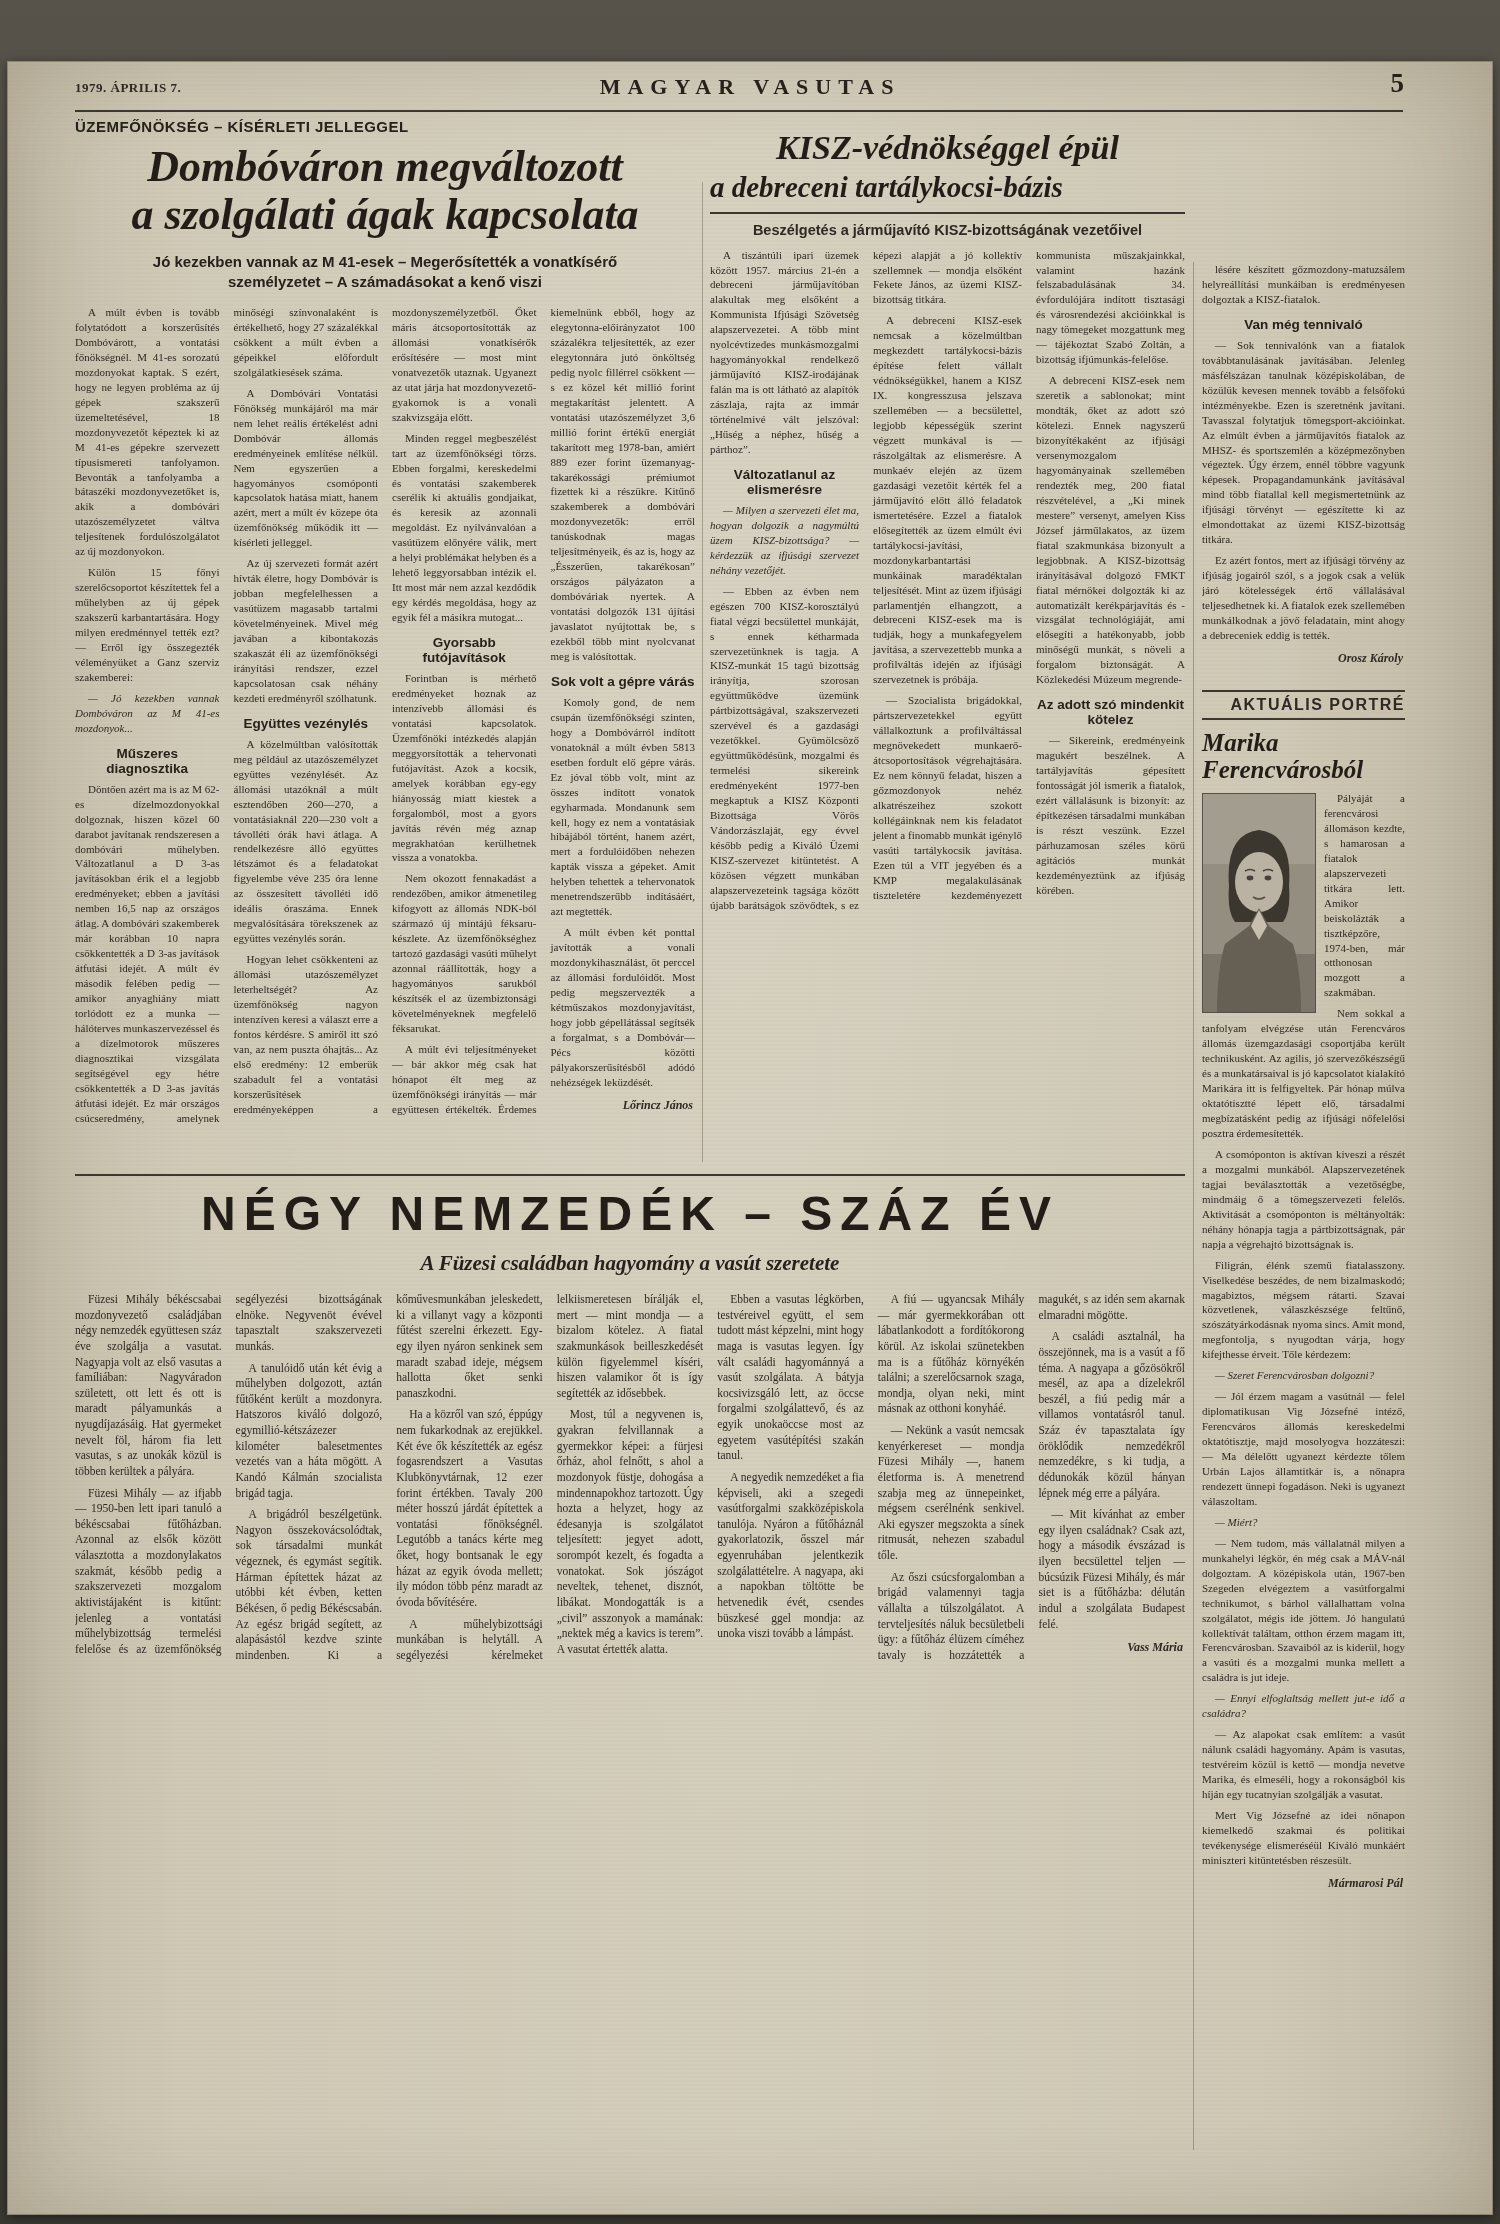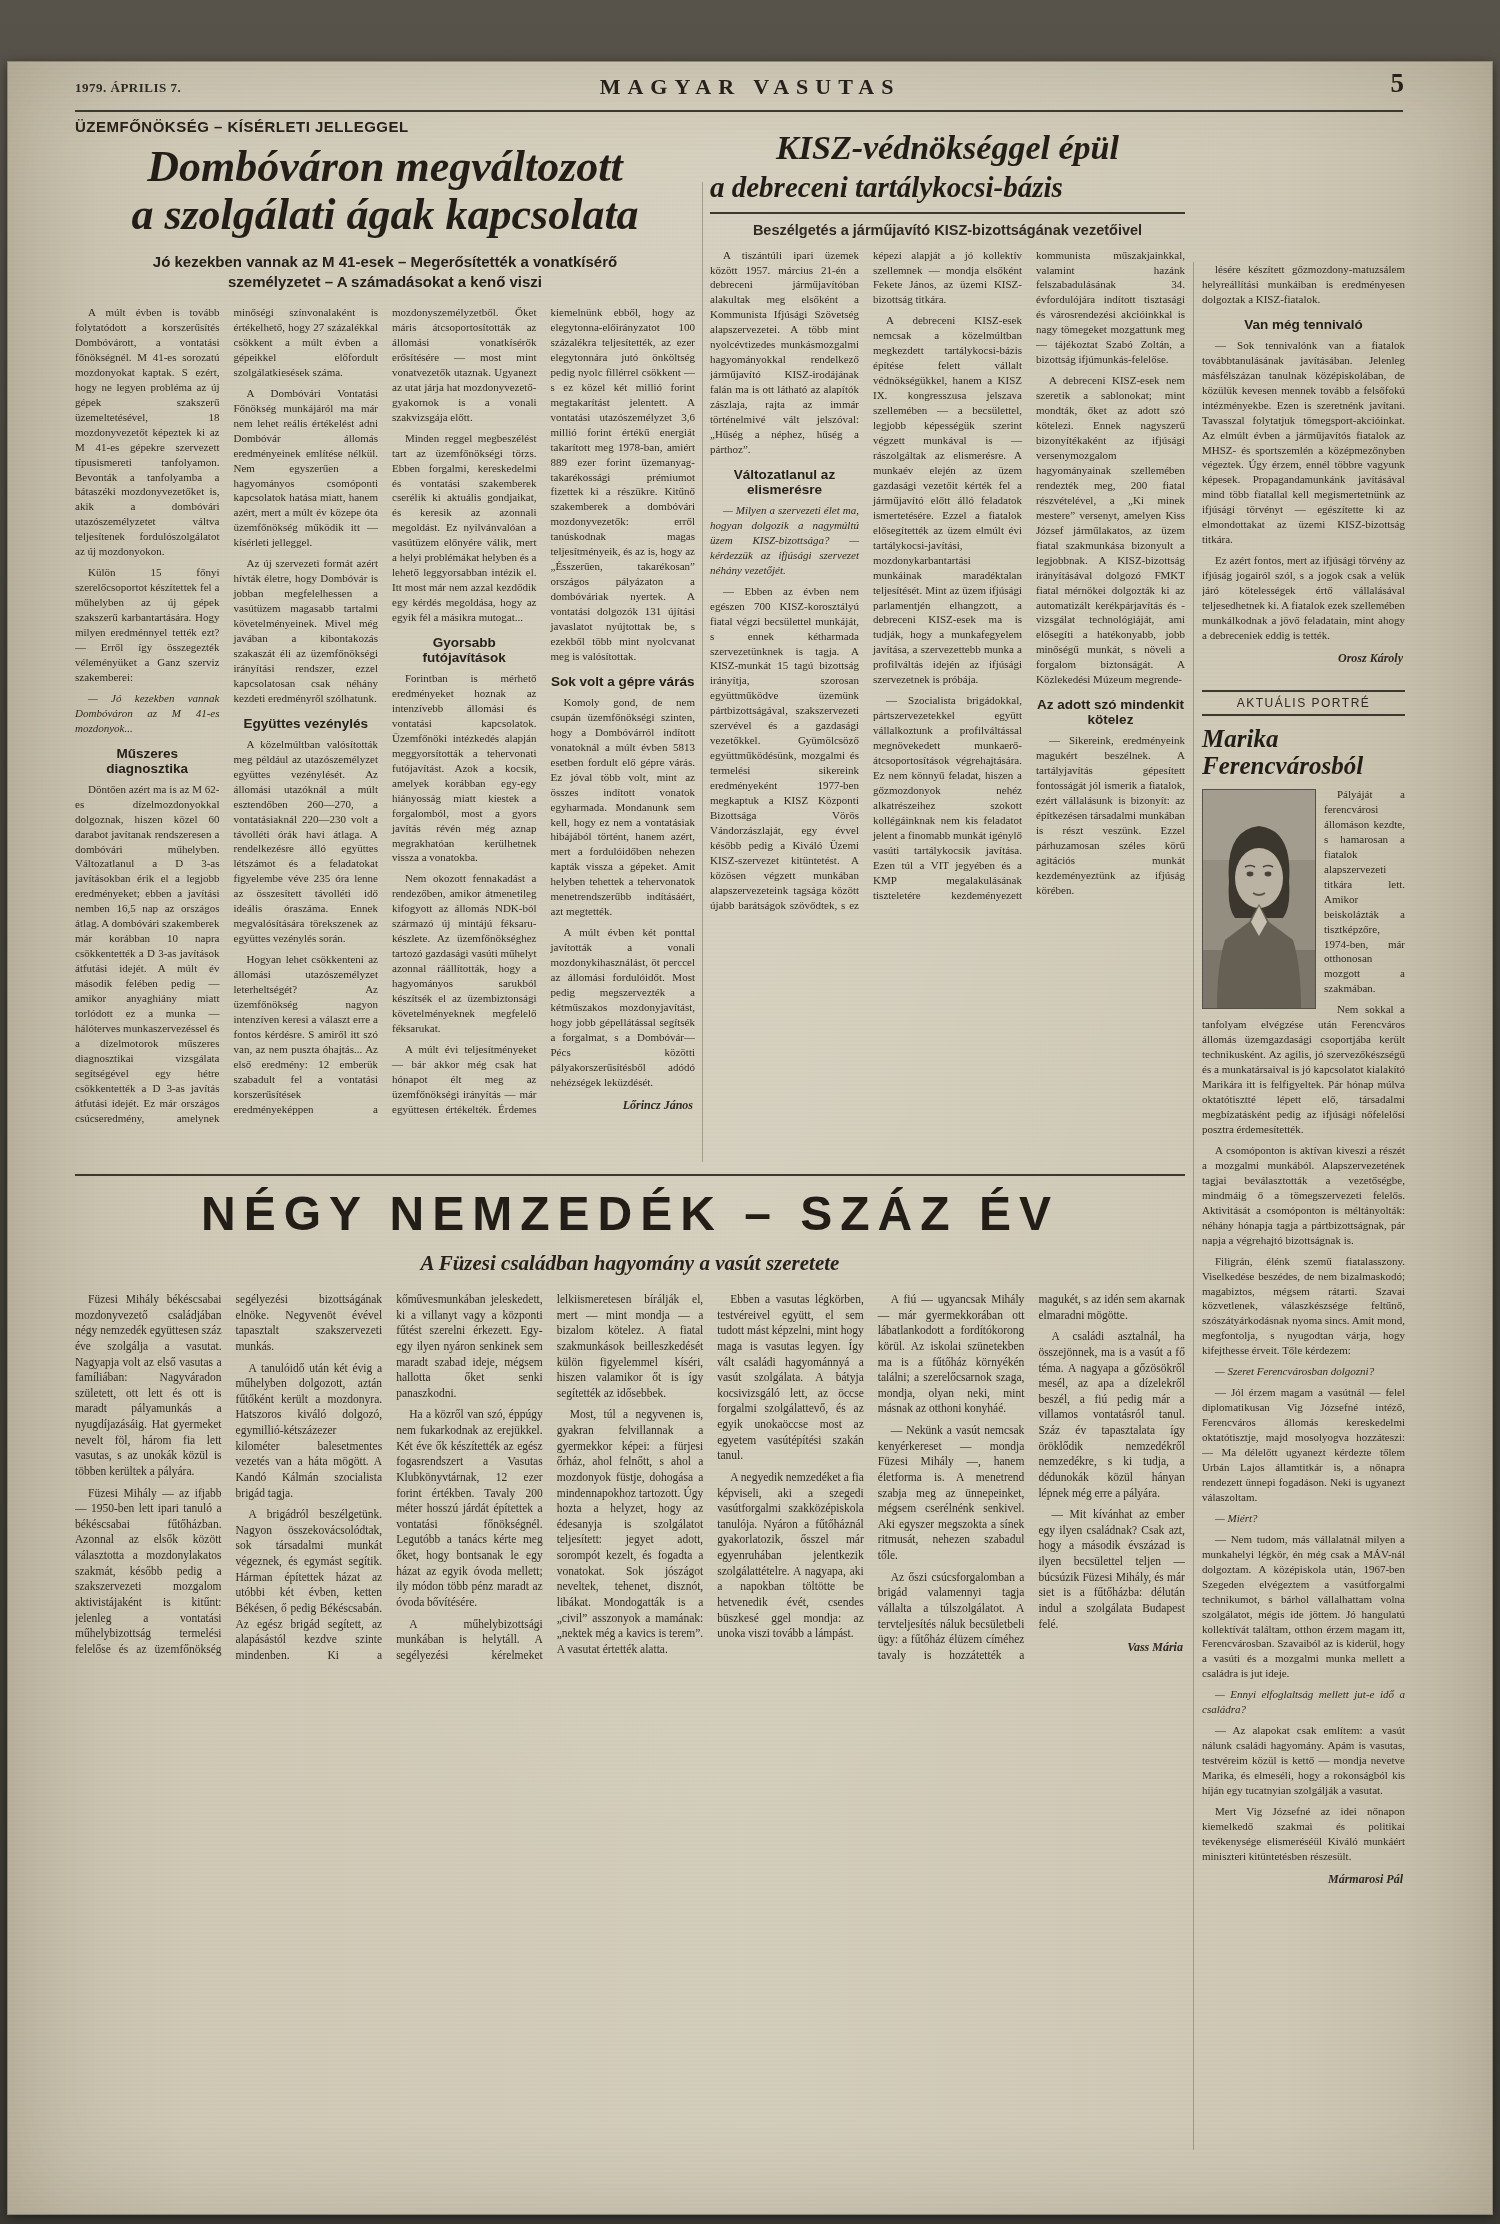--- a/index.html
+++ b/index.html
@@ -37,21 +37,21 @@
   
   .art-kisz{position:absolute;left:702px;top:68px;width:475px;}
   .kisz-h1{text-align:center;font-size:34px;font-weight:bold;font-style:italic;color:#221e17;line-height:1.05;}
   .kisz-h2{text-align:left;font-size:29px;font-weight:bold;font-style:italic;color:#221e17;line-height:1.1;margin-top:6px;padding-bottom:8px;border-bottom:2px solid #3c382f;}
   .kisz-stand{margin-top:8px;text-align:center;font-family:"Liberation Sans",sans-serif;font-size:14.5px;font-weight:bold;}
   .kisz-body{margin-top:10px;height:876px;overflow:hidden;column-count:3;column-gap:14px;}
   
   .cont-col{position:absolute;left:1194px;top:200px;width:203px;height:418px;overflow:hidden;}
   
   .portrait{position:absolute;left:1194px;top:628px;width:203px;}
-  .port-kicker{border-top:2px solid #3c382f;border-bottom:2px solid #3c382f;padding:4px 0;text-align:center;font-family:"Liberation Sans",sans-serif;font-size:12px;font-weight:normal;letter-spacing:1.5px;}
+  .port-kicker{border-top:2px solid #3c382f;border-bottom:2px solid #3c382f;padding:4px 0;text-align:right;font-family:"Liberation Sans",sans-serif;font-size:16px;font-weight:bold;letter-spacing:1.5px;}
   .port-head{margin:9px 0 8px 0;font-size:25px;line-height:1.08;font-weight:bold;font-style:italic;color:#221e17;}
   .port-body{height:1346px;overflow:hidden;}
   .port-photo{float:left;width:112px;height:218px;margin:2px 8px 4px 0;border:1px solid #55504a;background:#8d887c;}
   
   .nn-rule{position:absolute;left:67px;top:1112px;width:1110px;height:2px;background:#3c382f;}
   .art-nn{position:absolute;left:67px;top:1124px;width:1110px;}
   .nn-head{text-align:center;font-family:"Liberation Sans",sans-serif;font-size:48px;font-weight:bold;letter-spacing:8px;color:#221e17;}
   .nn-stand{margin-top:10px;text-align:center;font-size:21px;font-weight:bold;font-style:italic;color:#26221b;}
   .nn-body{margin-top:16px;height:846px;overflow:hidden;column-count:7;column-gap:14px;}
   .nn-body .bp{font-size:11.5px;}

